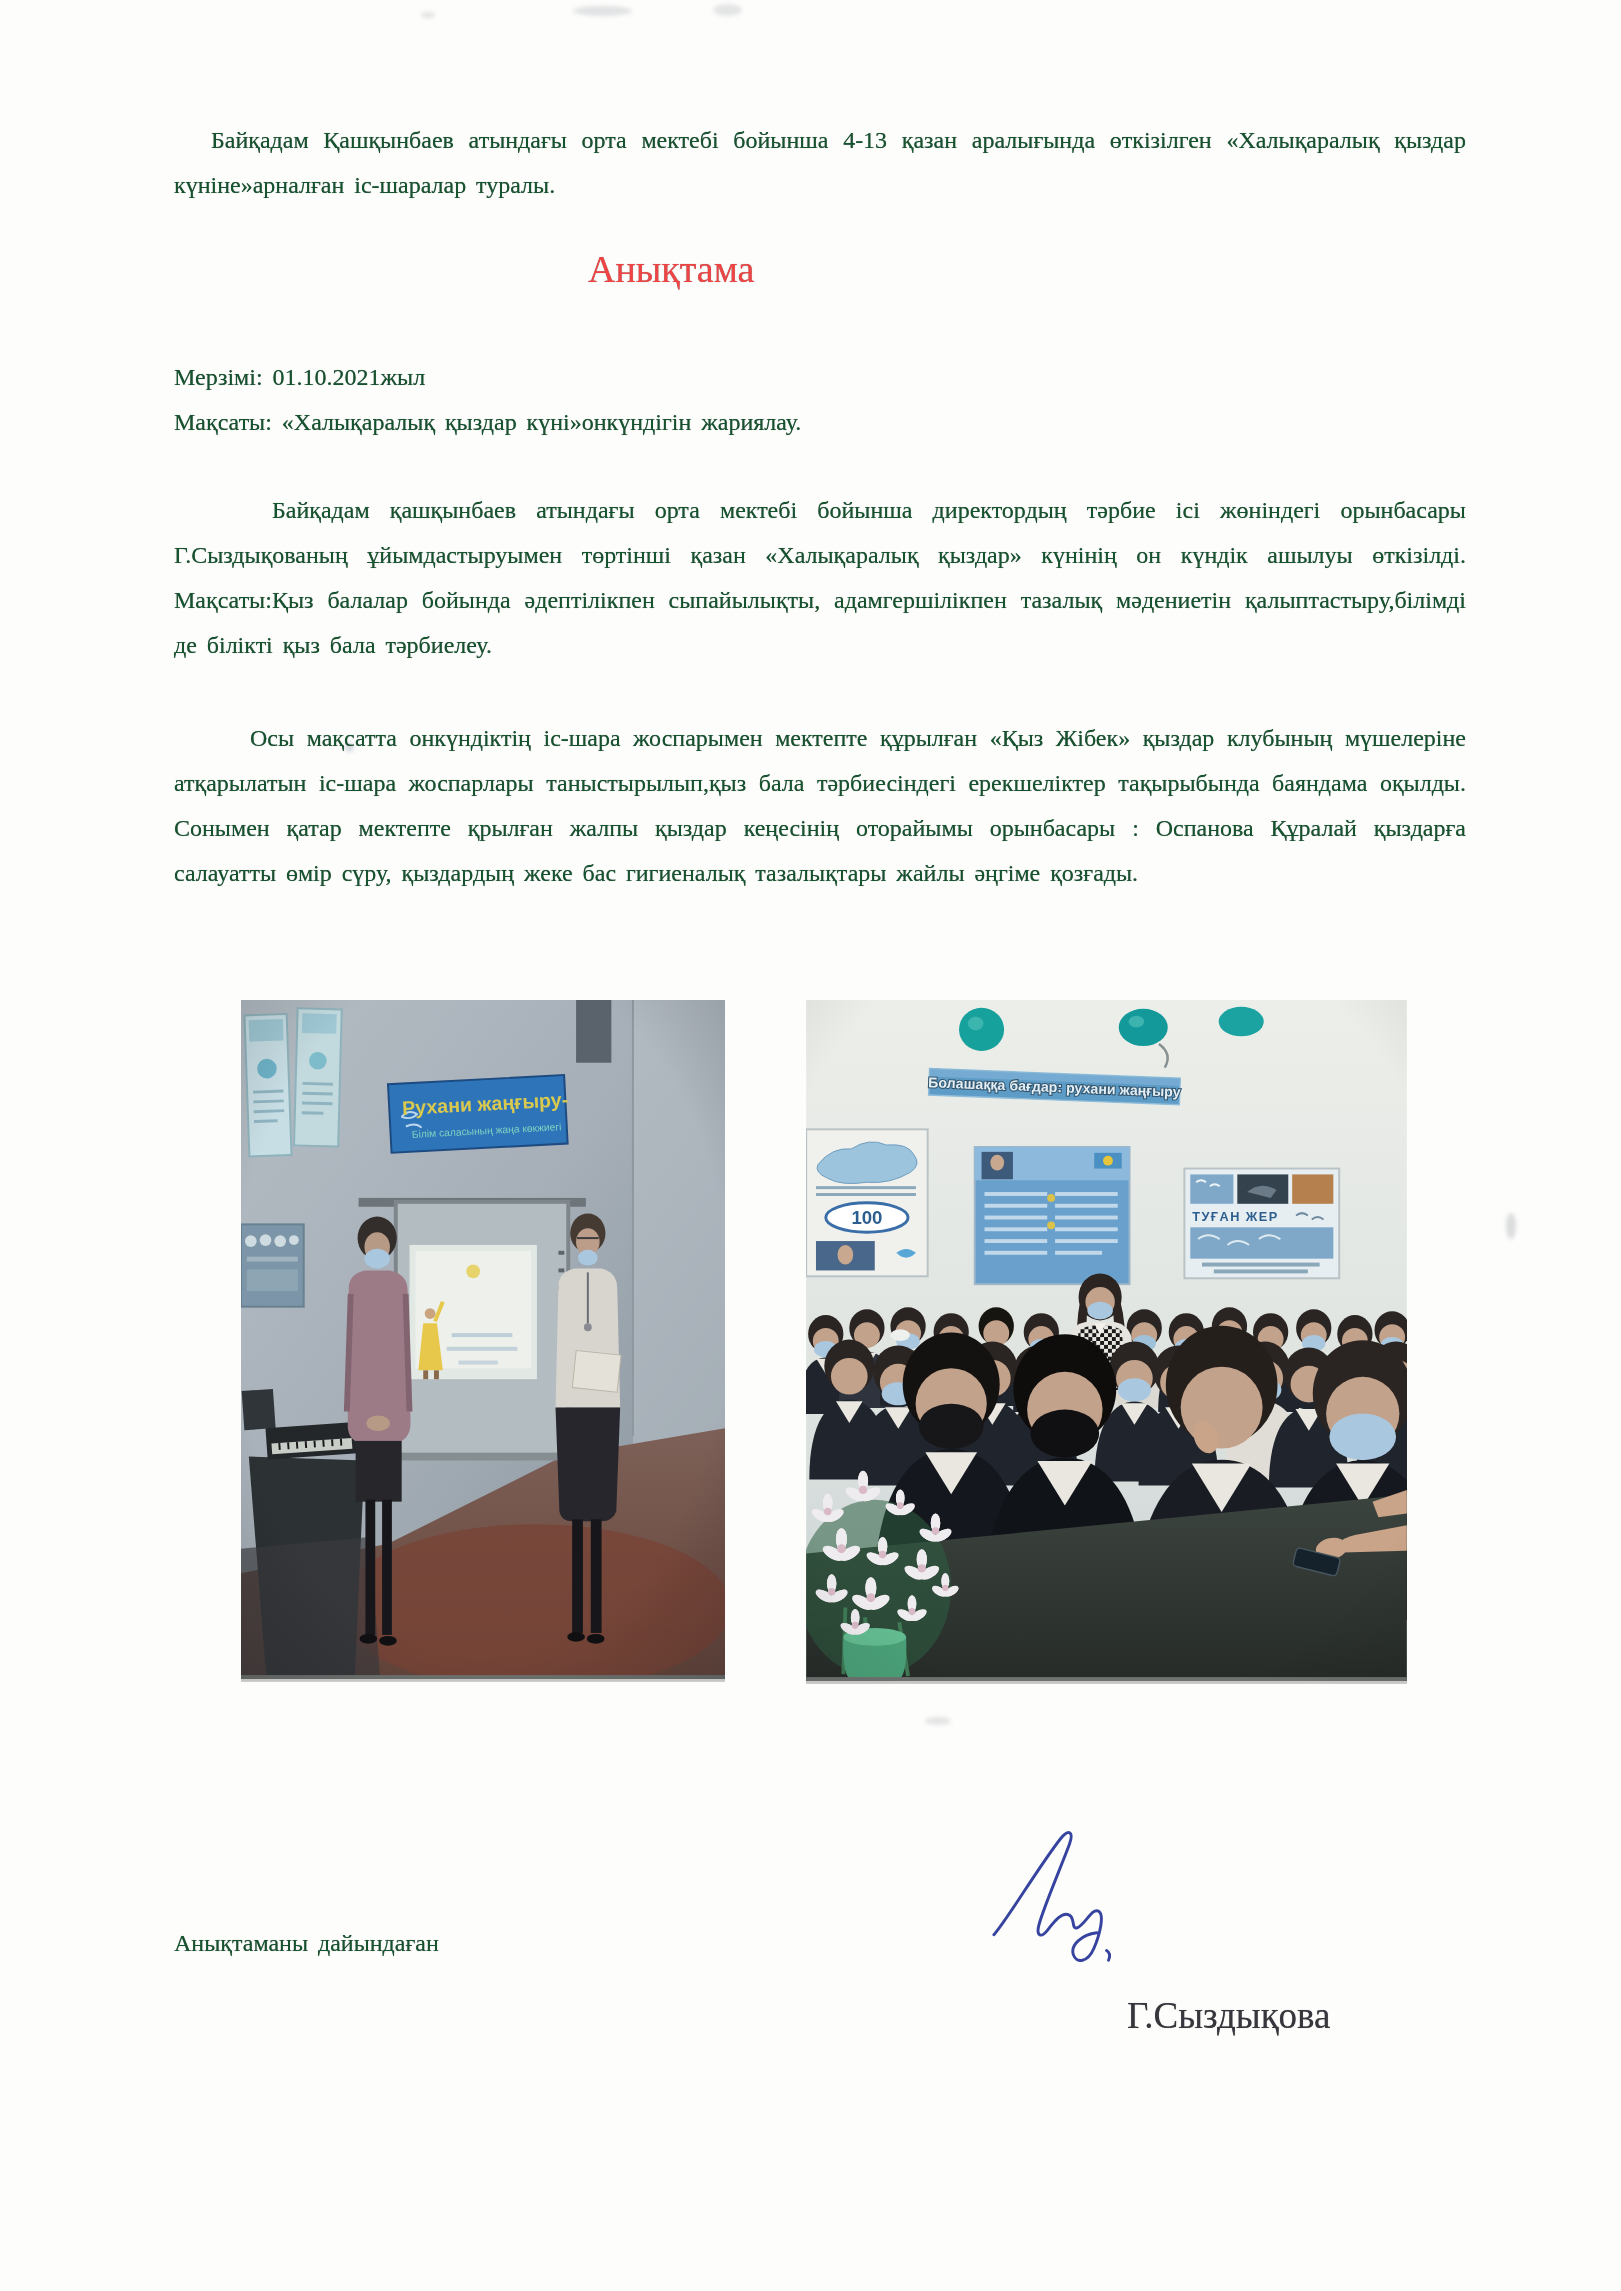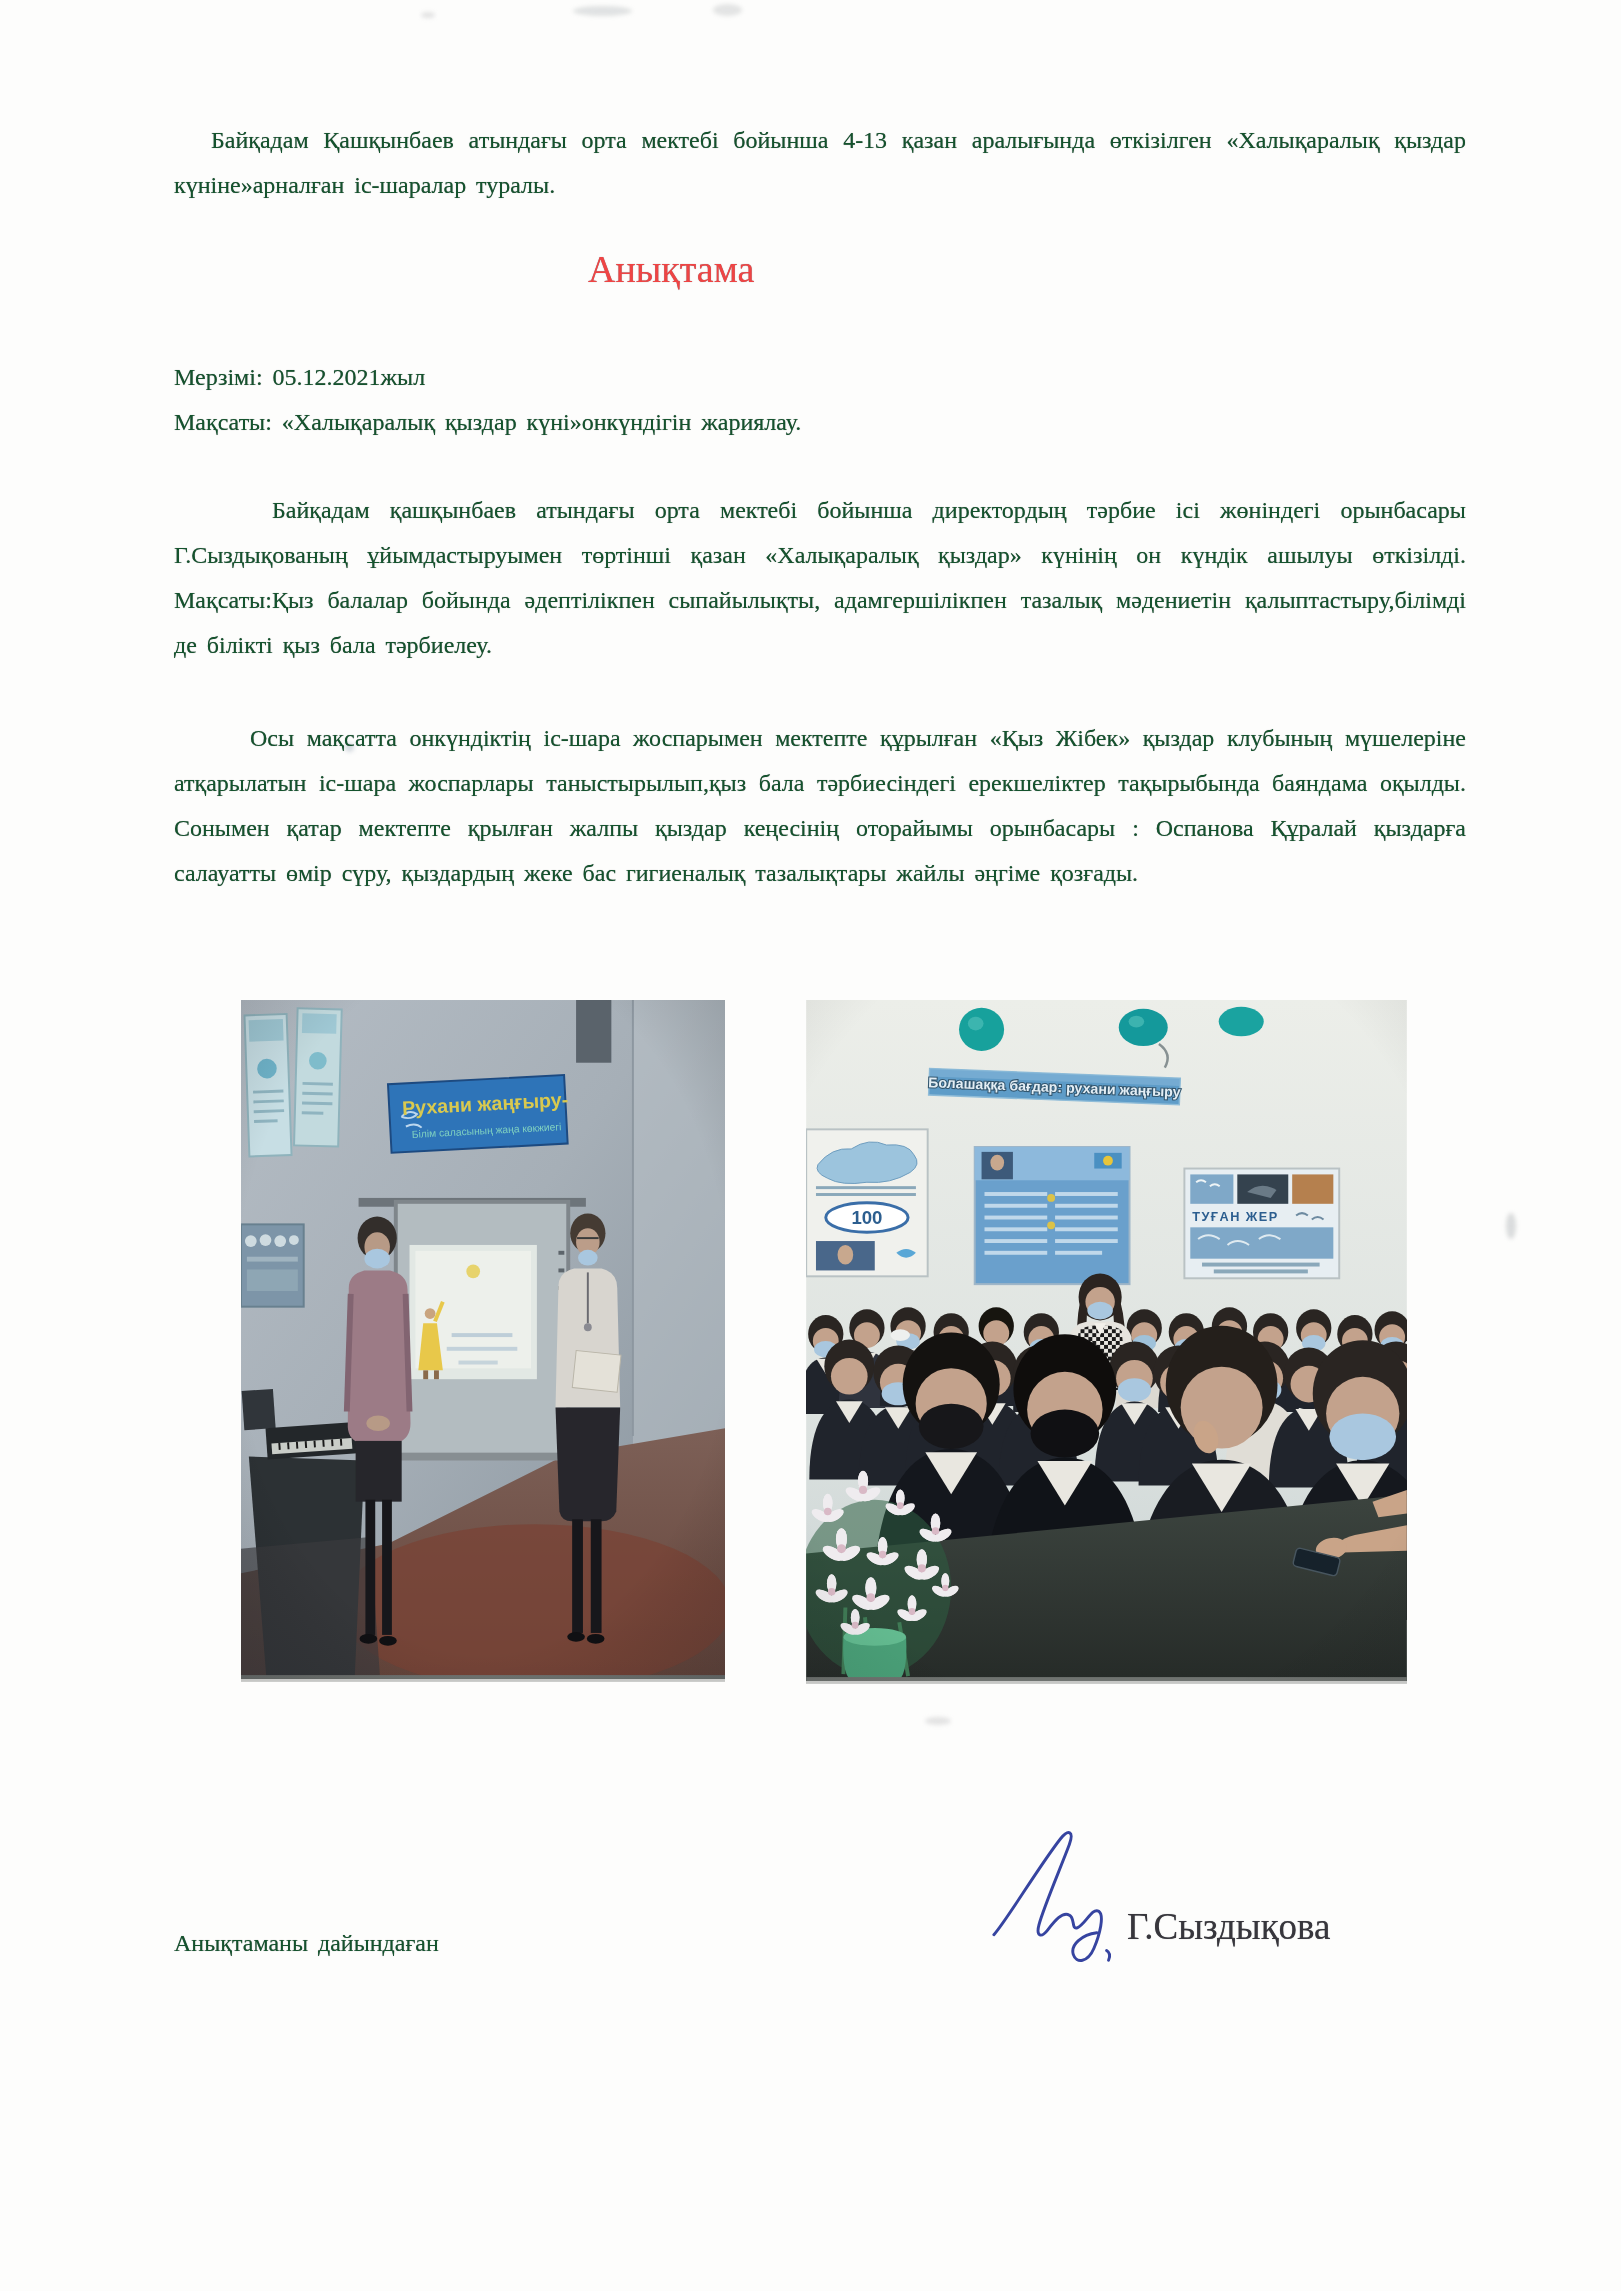--- a/index.html
+++ b/index.html
@@ -23,21 +23,21 @@
   .indent-l{text-indent:98px;}
   .single-line{text-align:left;}
   .doc-title{
     position:absolute;left:588px;top:247px;
     font-size:38px;color:#ef4444;
     text-shadow:0 0 0.7px rgba(45,45,52,.65);
   }
   .photo{position:absolute;box-shadow:0 2.9px 0 rgba(130,132,130,.45);}
   .photo svg{display:block;}
   .footer-name{
-    position:absolute;left:1127px;top:1905px;
+    position:absolute;left:1127px;top:1994px;
     font-size:37px;color:#37363c;
     text-shadow:0 0 0.7px rgba(45,45,52,.65);
   }
   .signature{position:absolute;left:978px;top:1825px;}
   .speck{position:absolute;border-radius:50%;filter:blur(2px);}
 </style>
 </head>
 <body>
 
 <div class="page">
@@ -46,21 +46,21 @@
   <div class="speck" style="left:713px;top:3.9px;width:29px;height:11.8px;background:rgba(150,155,160,.25)"></div>
   <div class="speck" style="left:421px;top:11.8px;width:13.7px;height:5.9px;background:rgba(160,160,165,.28)"></div>
   <div class="speck" style="left:1506px;top:1213px;width:9.8px;height:25.5px;background:rgba(140,145,150,.30)"></div>
   <div class="speck" style="left:925px;top:1717px;width:25.5px;height:7.8px;background:rgba(150,150,155,.25)"></div>
   <div class="speck" style="left:345px;top:743px;width:8.8px;height:8.8px;background:rgba(120,140,160,.30)"></div>
 
   <p class="doc-text indent-s" style="top:94px;">Байқадам Қашқынбаев атындағы орта мектебі бойынша 4-13 қазан аралығында өткізілген «Халықаралық қыздар күніне»арналған іс-шаралар туралы.</p>
 
   <div class="doc-title">Анықтама</div>
 
-  <p class="doc-text single-line" style="top:331px;">Мерзімі: 05.12.2021жыл</p>
+  <p class="doc-text single-line" style="top:331px;">Мерзімі: 01.10.2021жыл</p>
   <p class="doc-text single-line" style="top:376px;">Мақсаты: «Халықаралық қыздар күні»онкүндігін жариялау.</p>
 
   <p class="doc-text indent-l" style="top:464px;">Байқадам қашқынбаев атындағы орта мектебі бойынша директордың тәрбие ісі жөніндегі орынбасары Г.Сыздықованың ұйымдастыруымен төртінші қазан «Халықаралық қыздар» күнінің он күндік ашылуы өткізілді. Мақсаты:Қыз балалар бойында әдептілікпен сыпайылықты, адамгершілікпен тазалық мәдениетін қалыптастыру,білімді де білікті қыз бала тәрбиелеу.</p>
 
   <p class="doc-text indent-m" style="top:692px;">Осы мақсатта онкүндіктің іс-шара жоспарымен мектепте құрылған «Қыз Жібек» қыздар клубының мүшелеріне атқарылатын іс-шара жоспарлары таныстырылып,қыз бала тәрбиесіндегі ерекшеліктер тақырыбында баяндама оқылды. Сонымен қатар мектепте қрылған жалпы қыздар кеңесінің оторайымы орынбасары : Оспанова Құралай қыздарға салауатты өмір сүру, қыздардың жеке бас гигиеналық тазалықтары жайлы әңгіме қозғады.</p>
 
   <div class="photo" style="left:241px;top:1000px;width:484px;height:679px;">
     <svg width="484" height="679" viewBox="0 0 494 693">
       <defs>
         <linearGradient id="wallL" x1="0" y1="0" x2="1" y2="1">

